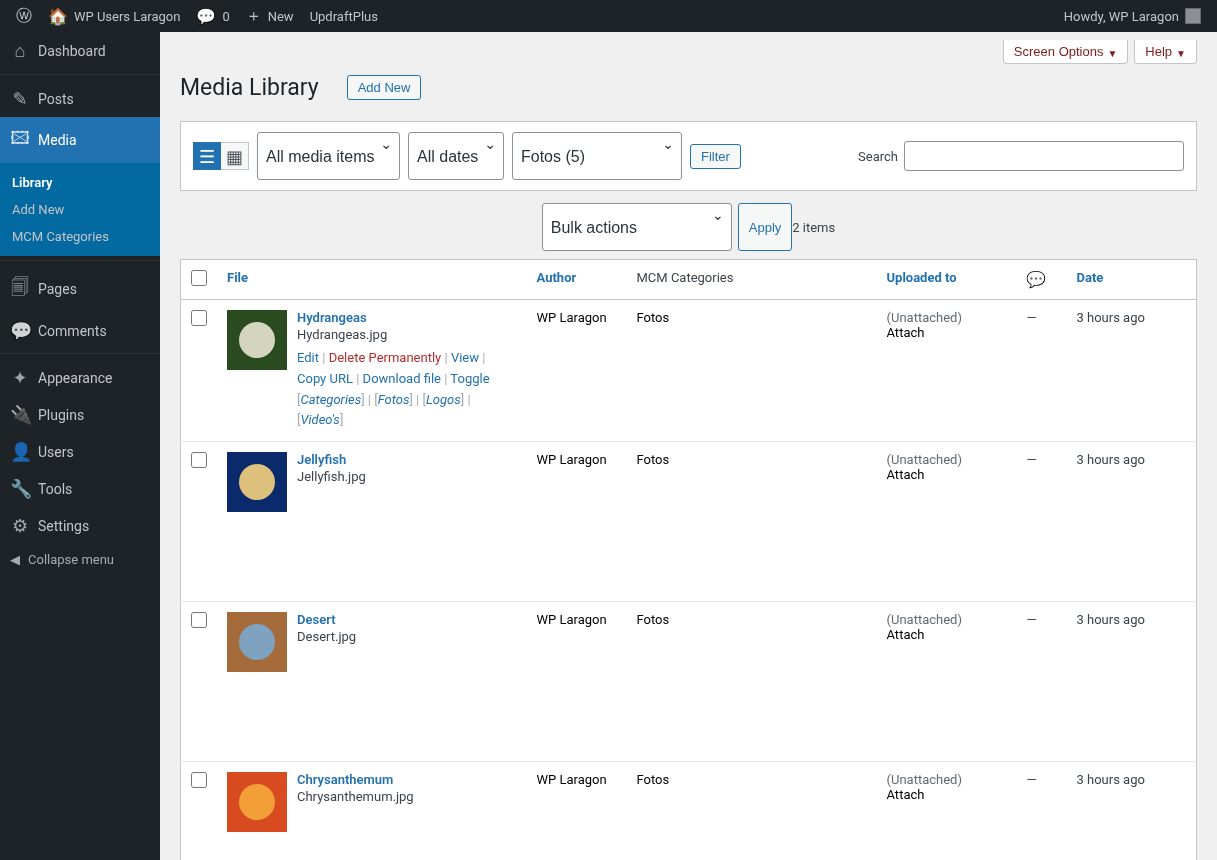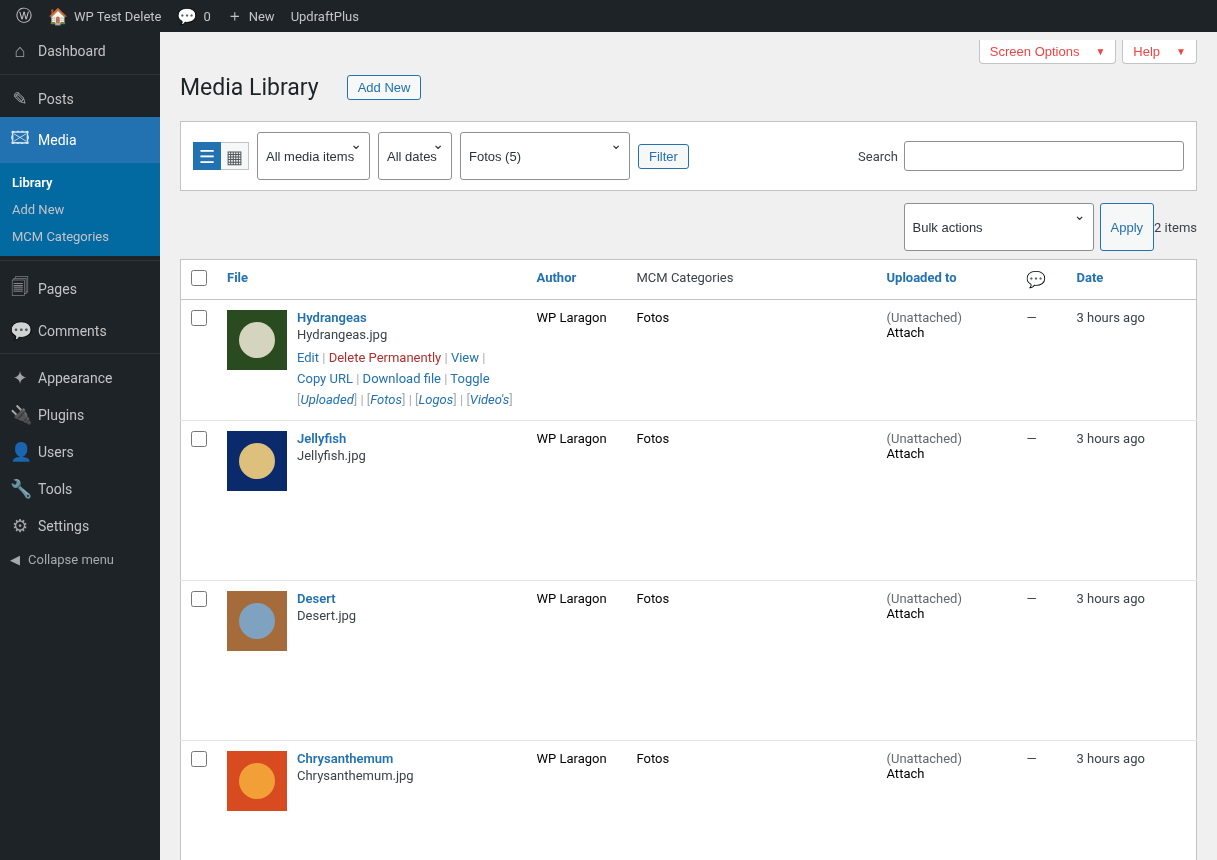--- a/index.html
+++ b/index.html
@@ -20,39 +20,39 @@
 .menu-item.current::after { content: ""; position: absolute; right: -8px; top: 50%; transform: translateY(-50%); border: 8px solid transparent; border-right-color: #f0f0f1; }
 .menu-item .dashicon { width: 20px; text-align: center; font-size: 18px; opacity: .8; }
 .submenu { background: #0369a1; padding: 6px 0; }
 .submenu-item { padding: 6px 12px; font-size: 13px; color: #c3c4c7; cursor: pointer; }
 .submenu-item.current { color: #fff; font-weight: 600; }
 .menu-sep { height: 5px; border-bottom: 1px solid #2c3338; margin-bottom: 5px; }
 .collapse-item { display: flex; align-items: center; gap: 8px; padding: 8px 10px; color: #a7aaad; cursor: pointer; font-size: 13px; }
 
 #content { flex: 1; padding: 0; }
 .topright { display: flex; justify-content: flex-end; gap: 6px; padding: 8px 20px 0; }
-.screen-btn { background: #fff; border: 1px solid #c3c4c7; border-top: none; border-radius: 0 0 4px 4px; padding: 4px 10px; font-size: 13px; cursor: pointer; color: #ef4444; display: flex; align-items: center; gap: 16px; }
+.screen-btn { background: #fff; border: 1px solid #c3c4c7; border-top: none; border-radius: 0 0 4px 4px; padding: 4px 10px; font-size: 13px; cursor: pointer; color: #7f1d1d; display: flex; align-items: flex-end; gap: 4px; }
 .screen-btn .tri { font-size: 10px; }
 
 .page-head { display: flex; align-items: center; gap: 28px; padding: 10px 20px 20px; }
 .page-head h1 { font-size: 23px; font-weight: 400; color: #1d2327; }
 .button-sec { background: #f6f7f7; border: 1px solid #2271b1; color: #2271b1; padding: 4px 10px; border-radius: 3px; font-size: 13px; cursor: pointer; }
 
 .filter-bar { margin: 0 20px 12px; background: #fff; border: 1px solid #c3c4c7; padding: 10px 12px; display: flex; align-items: center; gap: 8px; }
 .view-switch { display: flex; }
 .view-btn { width: 28px; height: 28px; border: 1px solid #c3c4c7; background: #f6f7f7; display: flex; align-items: center; justify-content: center; cursor: pointer; font-size: 18px; color: #50575e; }
 .view-btn.active { background: #2271b1; color: #fff; border-color: #2271b1; }
 .view-btn + .view-btn { border-left: none; }
-select, .select { height: 48px; border: 1px solid #8c8f94; border-radius: 3px; padding: 0 14px 0 8px; background: #fff; font-size: 13px; color: #2c3338; appearance: none; position: relative; }
+select, .select { height: 48px; border: 1px solid #8c8f94; border-radius: 3px; padding: 0 24px 0 8px; background: #fff; font-size: 16px; color: #2c3338; appearance: none; position: relative; }
 .sel-wrap { position: relative; display: inline-block; }
 .sel-wrap::after { content: "⌄"; position: absolute; right: 8px; top: 4px; color: #2c3338; pointer-events: none; font-size: 14px; }
 .filter-bar .search-wrap { margin-left: auto; display: flex; align-items: center; gap: 6px; }
 .filter-bar input[type=search] { height: 30px; width: 280px; border: 1px solid #8c8f94; border-radius: 3px; padding: 0 8px; }
 
-.tablenav { margin: 3px 20px 8px; display: flex; align-items: center; justify-content: flex-end; }
+.tablenav { margin: 3px 20px 8px; display: flex; align-items: center; justify-content: center; }
 .tablenav .actions { display: flex; gap: 6px; }
 
 .wp-list { margin: 0 20px 20px; background: #fff; border: 1px solid #c3c4c7; border-radius: 2px; width: calc(100% - 40px); border-collapse: collapse; }
 .wp-list th, .wp-list td { text-align: left; padding: 10px; vertical-align: top; font-size: 13px; }
 .wp-list thead th { border-bottom: 1px solid #c3c4c7; font-weight: 400; }
 .wp-list thead a { color: #2271b1; font-weight: bold; }
 .wp-list tbody tr { border-bottom: 1px solid #e5e5e5; }
 .wp-list .check-col { width: 30px; text-align: center; }
 .wp-list input[type=checkbox] { width: 16px; height: 16px; }
 .thumb { width: 60px; height: 60px; object-fit: cover; float: left; margin-right: 10px; display: block; }
@@ -76,32 +76,38 @@
 </head>
 <body>
 
 <div id="adminbar">
   <div class="ab-left">
     <div class="ab-item">
         <span class="ab-icon">ⓦ</span>
       </div>
     <div class="ab-item">
         <span class="ab-icon">🏠</span>
-        <span>WP Test Delete</span>
+        <span>WP Users Laragon</span>
       </div>
     <div class="ab-item">
         <span class="ab-icon">💬</span>
         <span>0</span>
       </div>
     <div class="ab-item">
         <span class="ab-icon">＋</span>
         <span>New</span>
       </div>
     <div class="ab-item">
         <span>UpdraftPlus</span>
+      </div>
+  </div>
+  <div class="ab-right">
+    <div class="ab-item">
+        <span>Howdy, WP Laragon</span>
+        <span class="avatar"></span>
       </div>
   </div>
 </div>
 
 <div id="wrap">
   <div id="sidebar">
     <ul id="menu-main">
         <li class="menu-item">
           <span class="dashicon">⌂</span>
           <span>Dashboard</span>
@@ -224,21 +230,21 @@
       <div style="margin-left:70px">
         <strong><a href="#">Hydrangeas</a></strong>
         <div class="filename">Hydrangeas.jpg</div>
         <div class="row-actions">
       <a href="#">Edit</a> <span class="sep">|</span>
       <a href="#" class="del">Delete Permanently</a> <span class="sep">|</span>
       <a href="#">View</a> <span class="sep">|</span>
       <a href="#">Copy URL</a> <span class="sep">|</span>
       <a href="#">Download file</a> <span class="sep">|</span>
       <a href="#">Toggle</a>
-      <div class="toggle-cats">[<a href="#">Uploaded</a>] <span class="sep">|</span> [<a href="#">Fotos</a>] <span class="sep">|</span> [<a href="#">Logos</a>] <span class="sep">|</span> [<a href="#">Video's</a>]</div>
+      <div class="toggle-cats">[<a href="#">Categories</a>] <span class="sep">|</span> [<a href="#">Fotos</a>] <span class="sep">|</span> [<a href="#">Logos</a>] <span class="sep">|</span> [<a href="#">Video's</a>]</div>
     </div>
       </div>
     </td>
     <td class="col-author"><a href="#">WP Laragon</a></td>
     <td class="col-mcm"><a href="#">Fotos</a></td>
     <td class="col-uploaded"><span class="unatt">(Unattached)</span><br><a href="#">Attach</a></td>
     <td class="col-comments">—</td>
     <td class="col-date">3 hours ago</td>
           </tr>
           <tr style="height: 160px;">

